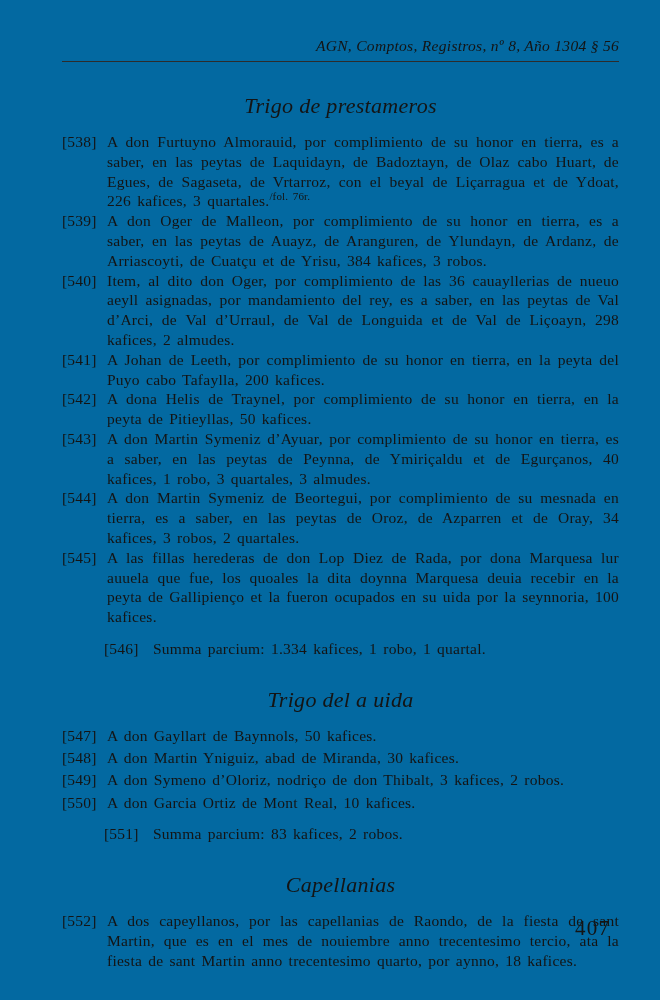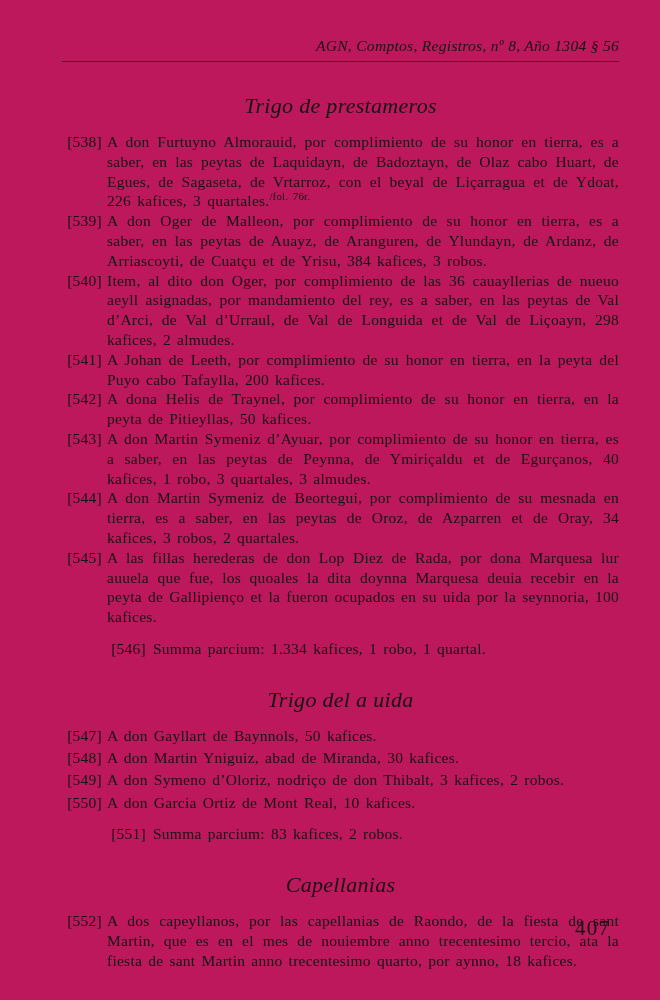--- a/index.html
+++ b/index.html
@@ -5,21 +5,21 @@
   html, body { margin: 0; padding: 0; }
   body {
     width: 660px; height: 1000px;
     background: #ffffff;
     font-family: "Liberation Serif", serif;
     color: #141414;
   }
   .sheet {
     position: relative;
     width: 660px; height: 1000px;
-    background: #be185d;
+    background: #0369a1;
     overflow: hidden;
   }
   .content {
     margin: 0 41px 0 62px; 
   }
   .running-head {
     padding-top: 37px;
     text-align: right;
     font-style: italic;
     font-size: 15.5px;
@@ -45,21 +45,21 @@
     letter-spacing: 0.25px;
     word-spacing: 2px;
     text-align: justify;
     padding-left: 45px;
     text-indent: -45px;
   }
   p.entry .num {
     display: inline-block;
     width: 45px;
     text-indent: 0;
-    text-align: center;
+    text-align: left;
     letter-spacing: 0.2px;
   }
   p.entry sup.folio {
     font-size: 11px;
     letter-spacing: 0.1px;
     vertical-align: super;
     line-height: 0;
   }
   p.entry.summa {
     text-align: left;

